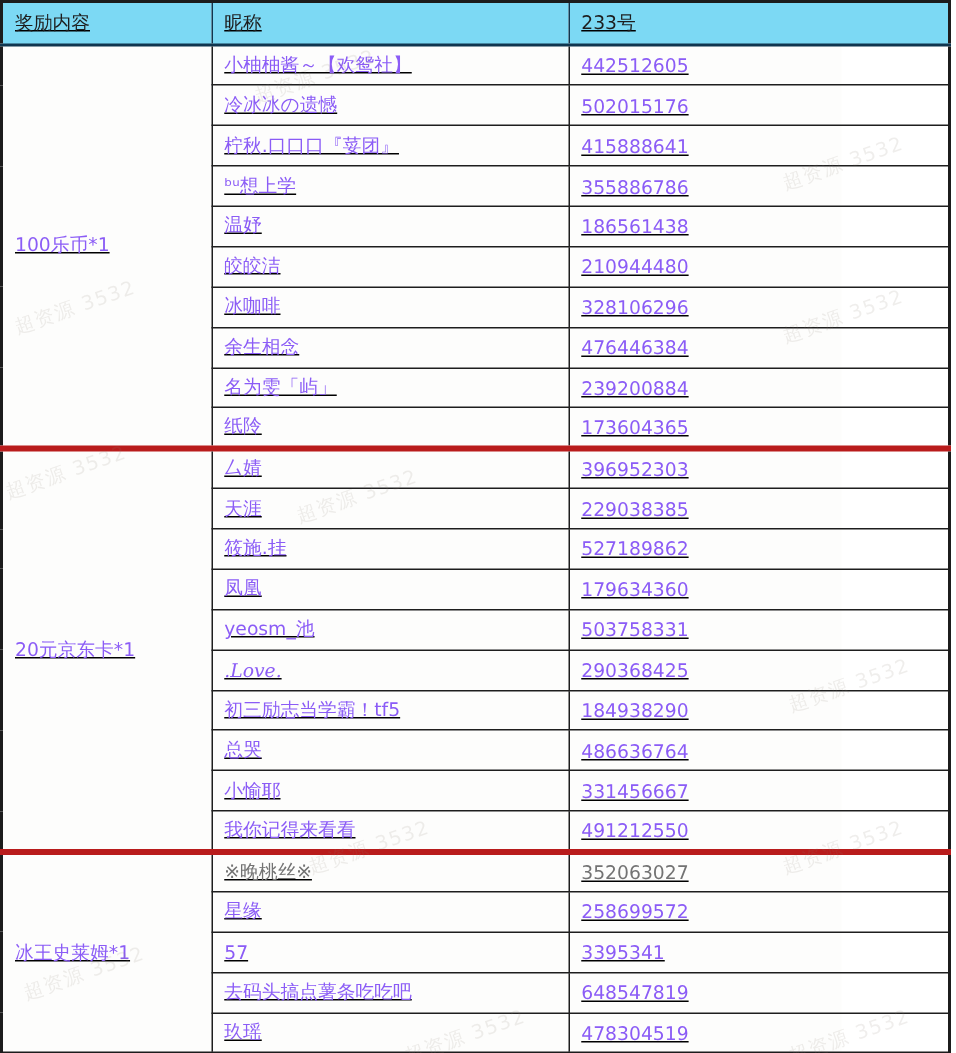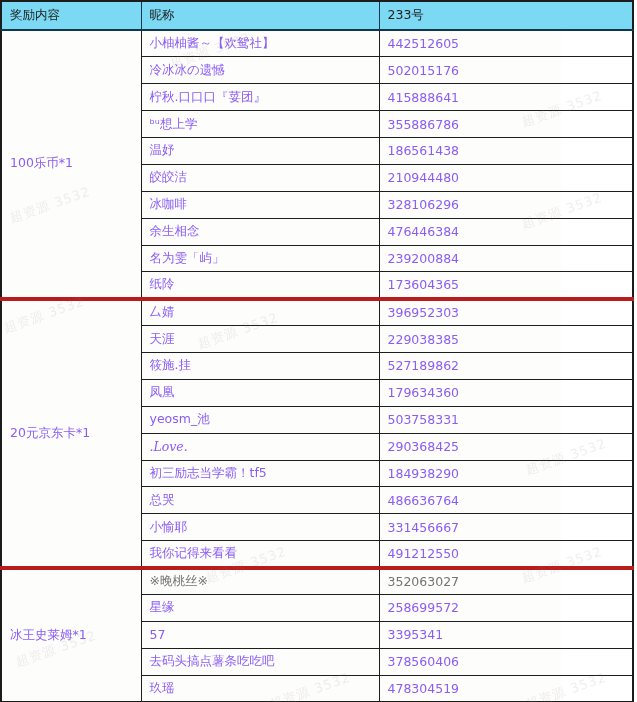--- a/index.html
+++ b/index.html
@@ -2,21 +2,21 @@
 <html><head>
 <meta charset="utf-8">
 <style>
   * { margin: 0; padding: 0; box-sizing: border-box; }
   html, body {
     width: 637px; height: 702px;
     background: #ffffff;
     font-family: "DejaVu Sans", "Liberation Sans", sans-serif;
     overflow: hidden;
   }
-  .page { position: relative; width: 561px; height: 702px; background: #fdfdfc; }
+  .page { position: relative; width: 561px; height: 702px; background: #fdfdfc; text-decoration: underline; }
   table {
     border-collapse: collapse;
     table-layout: fixed;
     width: 632px;
     border: 2px solid #1c1c1c;
     position: relative;
     z-index: 2;
   }
   col.c1 { width: 140px; }
   col.c2 { width: 238px; }
@@ -177,21 +177,21 @@
         <tr>
           <td class="nick-cell">星缘</td>
           <td class="id-cell">258699572</td>
         </tr>
         <tr>
           <td class="nick-cell">57</td>
           <td class="id-cell">3395341</td>
         </tr>
         <tr>
           <td class="nick-cell">去码头搞点薯条吃吃吧</td>
-          <td class="id-cell">378560406</td>
+          <td class="id-cell">648547819</td>
         </tr>
         <tr>
           <td class="nick-cell">玖瑶</td>
           <td class="id-cell">478304519</td>
         </tr>
       </tbody>
   </table>
 
   <span class="wm wm1">超资源 3532</span>
   <span class="wm wm2">超资源 3532</span>

